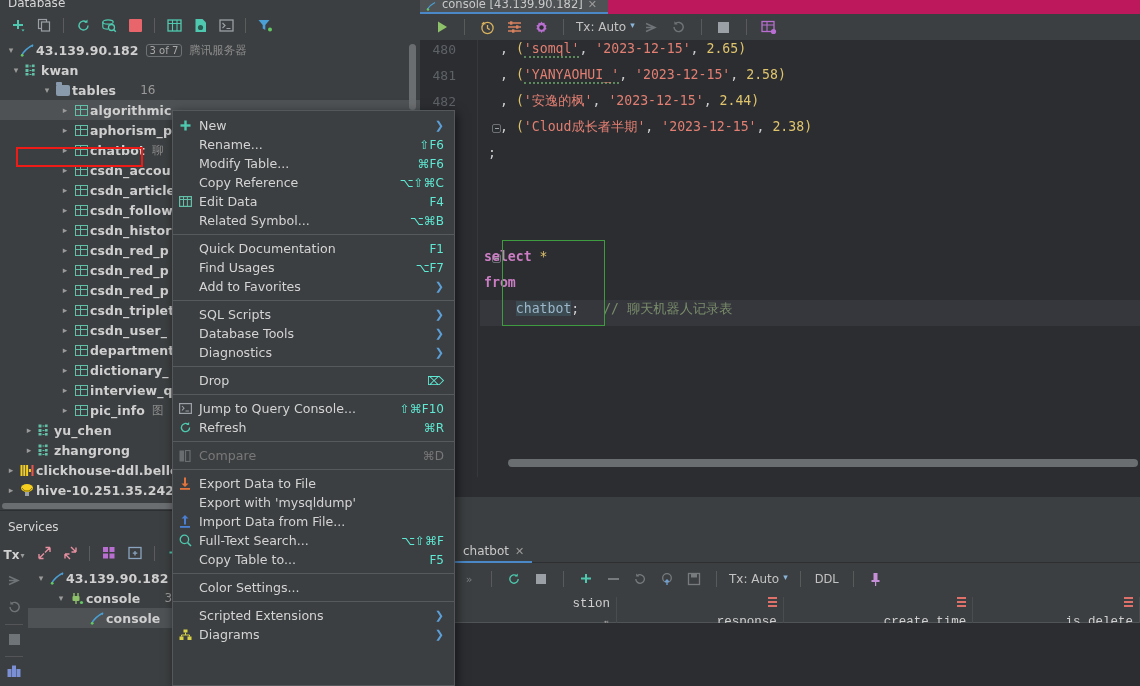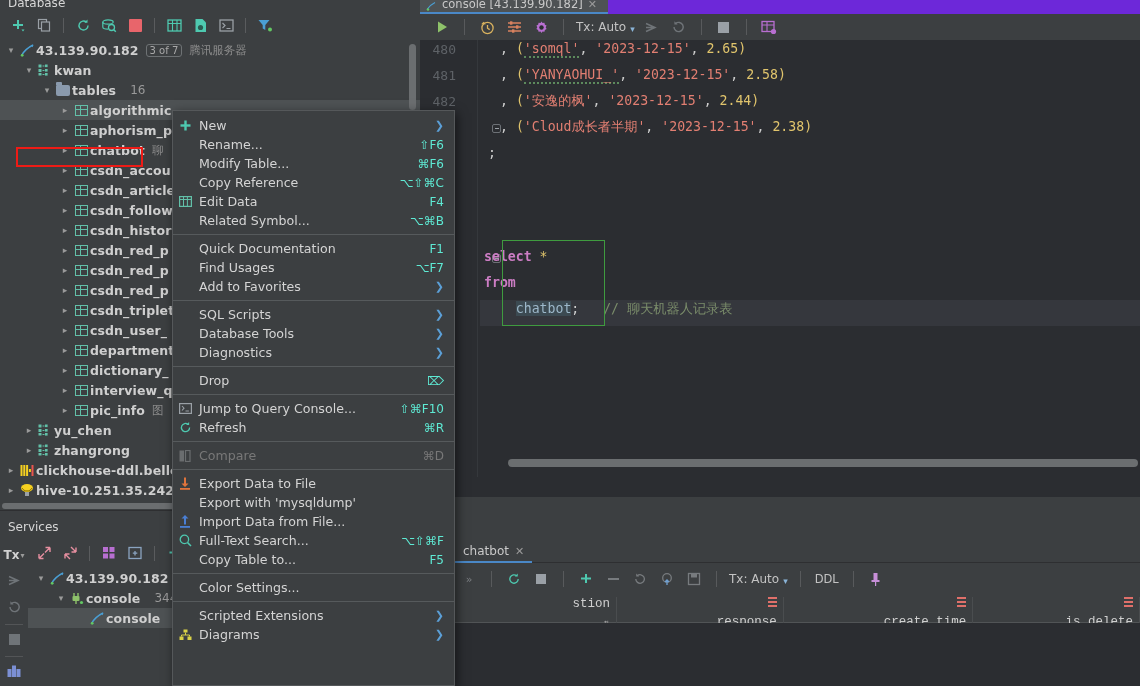--- a/index.html
+++ b/index.html
@@ -45,21 +45,21 @@
   .arrow.closed::before { content: "\25B8"; }
   .arrow.none::before { content: ""; }
   .ticon { width: 18px; flex: none; display:flex; align-items:center;
            justify-content:center; }
   .tlabel { font-weight: 600; color: #cfcfcf; letter-spacing: .1px; }
   .tsub { color: #8b8b8b; font-weight: 400; margin-left: 7px; font-size: 11.5px; }
   .tbadge {
     border: 1px solid #6e7274; border-radius: 3px; color: #a9a9a9;
     font-size: 10px; padding: 0px 3px; margin-left: 7px; font-weight: 400;
   }
-  .tcn { color: #9a9a9a; font-weight: 400; margin-left: 14px; font-size: 12px; }
+  .tcn { color: #9a9a9a; font-weight: 400; margin-left: 24px; font-size: 12px; }
 
   
   .ic-grid { width: 13px; height: 11px; border: 1.4px solid #62c0a8; position: relative; }
   .ic-grid::before { content:""; position:absolute; left:0; right:0; top:3px;
       height:1.2px; background:#62c0a8; }
   .ic-grid::after { content:""; position:absolute; top:0; bottom:0; left:4px;
       width:1.2px; background:#62c0a8; }
   .ic-folder { width: 14px; height: 11px; background: #8a9aad; border-radius: 1px 2px 2px 2px; position: relative; }
   .ic-folder::before { content:""; position:absolute; left:0; top:-3px; width:6px;
       height:3px; background:#8a9aad; border-radius:1px 1px 0 0; }
@@ -98,35 +98,35 @@
       font-size: 12.5px; }
   .svc-node.sel { background: #4e5254; }
 
   
   .editor-wrap {
     position: absolute; left: 420px; top: 0; width: 720px; height: 497px;
     background: #2b2d31;
   }
   .tab-strip {
     position: absolute; left: 0; top: 0; width: 720px; height: 14px;
-    background: #6d28d9; overflow: hidden;
+    background: #be185d; overflow: hidden;
   }
   .tab-active {
     position: absolute; left: 0; top: -10px; width: 188px; height: 24px;
     background: #4e5254; border-bottom: 2px solid #4a88c7;
     display: flex; align-items: flex-end; padding: 0 6px 1px 6px; gap: 5px;
     font-size: 11.5px; color: #c9c9c9;
   }
   .ed-toolbar {
     position: absolute; left: 0; top: 14px; width: 720px; height: 26px;
     background: #3c3f41; display: flex; align-items: center; padding-left: 10px;
     gap: 3px;
   }
   .ed-sep { width: 1px; height: 16px; background: #585a5c; margin: 0 7px; }
-  .tx-label { font-size: 12px; color: #c3c3c3; display:flex; align-items:flex-end; gap:4px;
+  .tx-label { font-size: 12px; color: #c3c3c3; display:flex; align-items:flex-start; gap:4px;
       padding: 0 2px; }
 
   .code-area {
     position: absolute; left: 0; top: 40px; width: 720px; height: 437px;
     background: #2b2d31; overflow: hidden;
   }
   .gutter {
     position: absolute; left: 0; top: 0; width: 60px; height: 437px;
     background: #2b2d31;
   }
@@ -301,21 +301,21 @@
             <svg width="15" height="13" viewBox="0 0 15 13">
               <path d="M1.5 11.5C4 7 7 4 13 1" stroke="#4a9fd4" stroke-width="1.4" fill="none"></path>
               <path d="M11 1.2l2.4-.4-.6 2.4z" fill="#4a9fd4"></path>
               <circle cx="2.2" cy="11.3" r="1.4" fill="#63c763"></circle>
             </svg>
           </span>
           <span class="tlabel">43.139.90.182</span>
           <span class="tbadge">3 of 7</span>
           <span class="tsub">腾讯服务器</span>
         </div>
-        <div class="tnode" style="padding-left: 22px;">
+        <div class="tnode" style="padding-left: 9px;">
           <span class="arrow open"></span>
           <span class="ticon">
             <svg width="14" height="12" viewBox="0 0 14 12">
               <rect x="0.5" y="0.5" width="3" height="3" fill="#62c0a8"></rect>
               <rect x="0.5" y="5" width="3" height="3" fill="#62c0a8"></rect>
               <rect x="0.5" y="9" width="3" height="2.5" fill="#62c0a8"></rect>
               <path d="M4.5 2h2M4.5 6.5h2M4.5 10.5h2" stroke="#62c0a8" stroke-width="1.2"></path>
               <rect x="7" y="0.5" width="2.6" height="2.6" fill="#62c0a8"></rect>
               <rect x="7" y="5" width="2.6" height="2.6" fill="#62c0a8"></rect>
               <rect x="7" y="9" width="2.6" height="2.6" fill="#62c0a8"></rect>

